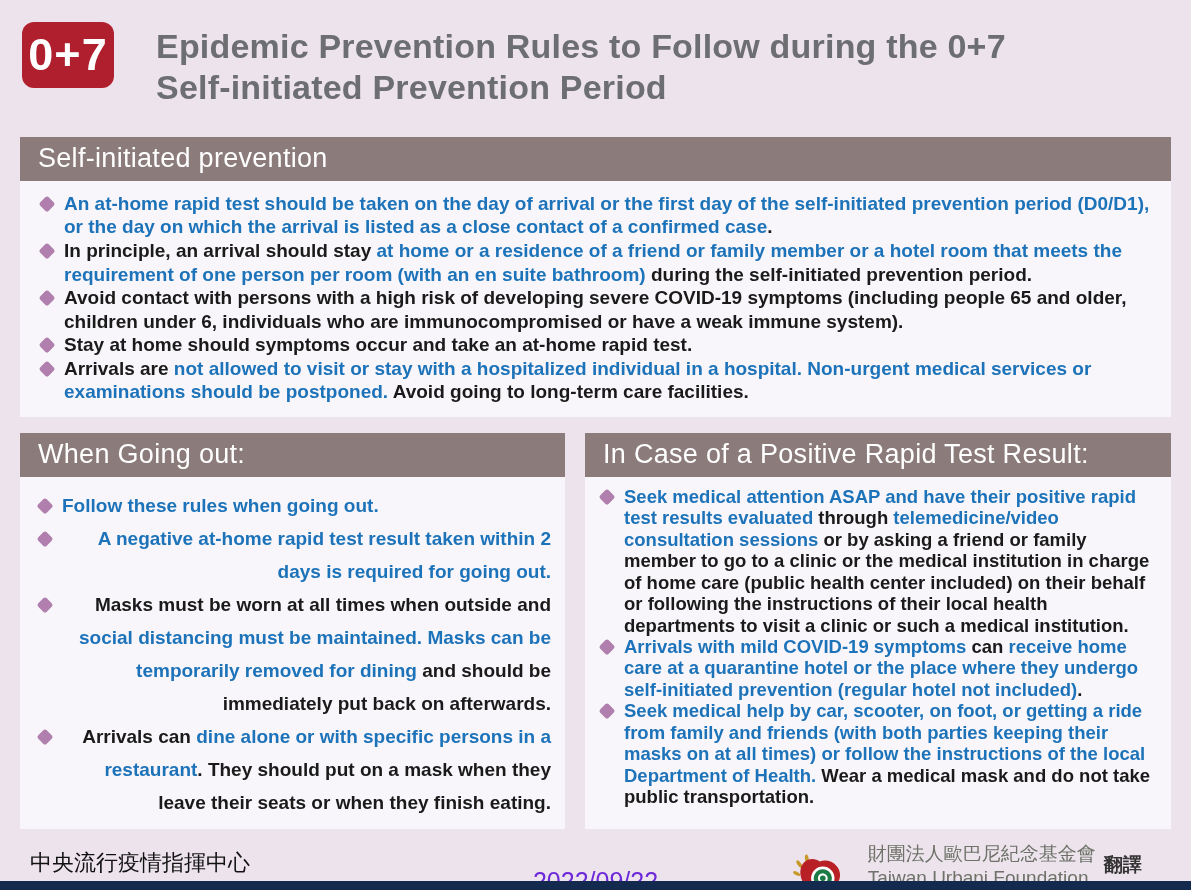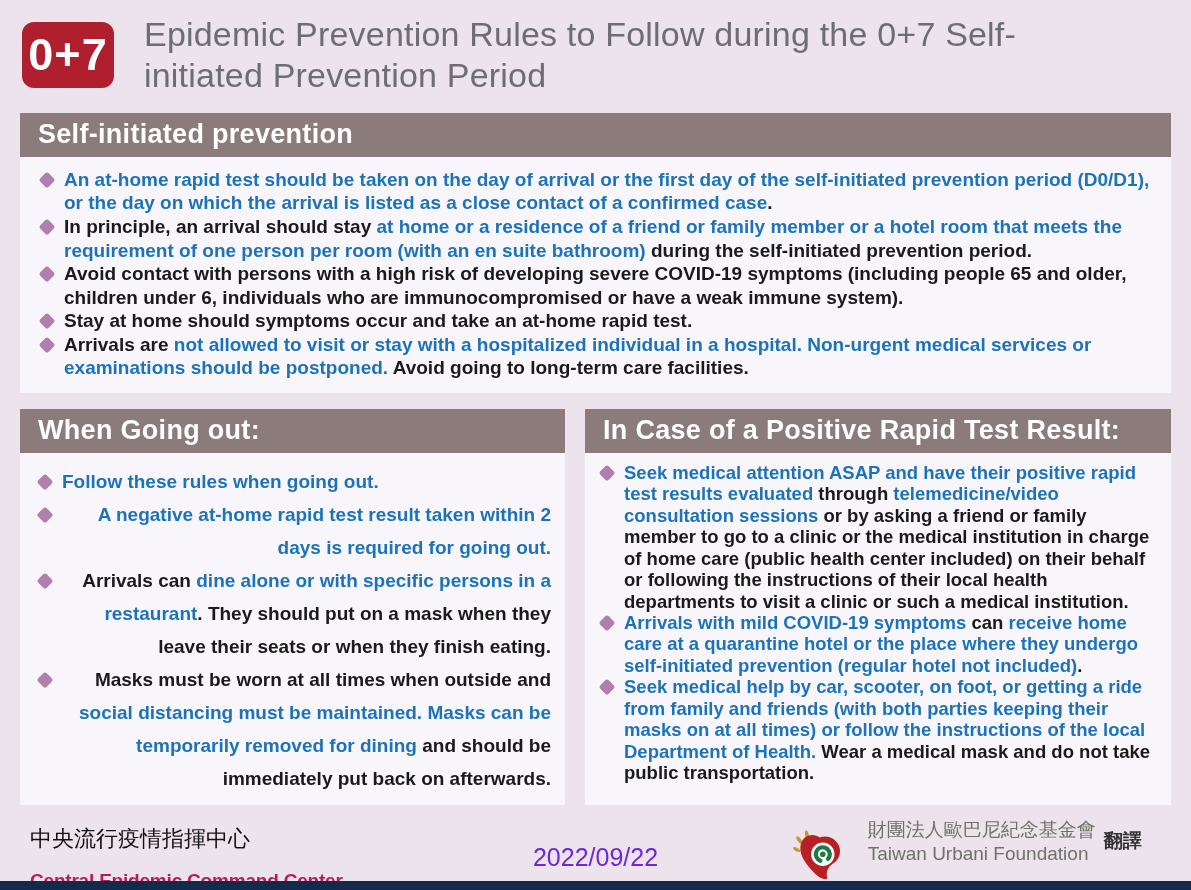--- a/index.html
+++ b/index.html
@@ -16,25 +16,25 @@
   }
   *{box-sizing:border-box;}
   html,body{margin:0;padding:0;}
   body{font-family:"Liberation Sans","DejaVu Sans",sans-serif;}
   .page{width:1191px;height:890px;position:relative;background:var(--background);overflow:hidden;}
 
   .header{display:flex;align-items:flex-start;gap:30px;padding:14px 20px 0 22px;}
   .badge{margin-top:8px;width:92px;height:66px;border-radius:12px;background:var(--accent-red);
          color:#fff;font-size:45px;font-weight:700;display:flex;align-items:center;justify-content:center;
          letter-spacing:1px;flex:0 0 auto;}
-  .title{margin:0;max-width:880px;color:var(--title-gray);font-size:34px;line-height:1.22;
-         font-weight:400;letter-spacing:0.2px;}
+  .title{margin:12px;max-width:880px;color:var(--title-gray);font-size:34px;line-height:1.22;
+         font-weight:700;letter-spacing:0.2px;}
 
   .panel-header{height:44px;display:flex;align-items:center;padding:0 18px;background:var(--header-taupe);
-                color:#fff;font-size:27px;font-weight:700;letter-spacing:0.3px;}
+                color:#fff;font-size:27px;font-weight:400;letter-spacing:0.3px;}
   .panel-body{background:var(--panel-bg);}
 
   .section-full{margin:16px 20px 0;}
   .section-full .panel-body{padding:11px 18px 13px 18px;}
 
   .columns{display:flex;gap:20px;margin:16px 20px 0;align-items:stretch;}
   .col-left{width:545px;flex:0 0 545px;display:flex;flex-direction:column;}
   .col-right{flex:1;display:flex;flex-direction:column;}
   .col-left .panel-body,.col-right .panel-body{flex:1;}
   .col-left .panel-body{padding:12px 14px 10px 16px;}
@@ -114,25 +114,25 @@
             <li>
               <span class="diamond"></span>
               <span class="bullet-text"><span class="seg-blue">Follow these rules when going out.</span></span>
             </li>
             <li>
               <span class="diamond"></span>
               <span class="bullet-text"><span class="seg-blue">A negative at-home rapid test result taken within 2 days is required for going out.</span></span>
             </li>
             <li>
               <span class="diamond"></span>
-              <span class="bullet-text"><span class="seg-black">Arrivals can </span><span class="seg-blue">dine alone or with specific persons in a restaurant</span><span class="seg-black">. They should put on a mask when they leave their seats or when they finish eating.</span></span>
+              <span class="bullet-text"><span class="seg-black">Masks must be worn at all times when outside and </span><span class="seg-blue">social distancing must be maintained. Masks can be temporarily removed for dining</span><span class="seg-black"> and should be immediately put back on afterwards.</span></span>
             </li>
             <li>
               <span class="diamond"></span>
-              <span class="bullet-text"><span class="seg-black">Masks must be worn at all times when outside and </span><span class="seg-blue">social distancing must be maintained. Masks can be temporarily removed for dining</span><span class="seg-black"> and should be immediately put back on afterwards.</span></span>
+              <span class="bullet-text"><span class="seg-black">Arrivals can </span><span class="seg-blue">dine alone or with specific persons in a restaurant</span><span class="seg-black">. They should put on a mask when they leave their seats or when they finish eating.</span></span>
             </li>
           </ul>
       </div>
     </section>
 
     <section class="col-right">
       <div class="panel-header">In Case of a Positive Rapid Test Result:</div>
       <div class="panel-body">
         <ul class="bullets">
             <li>

